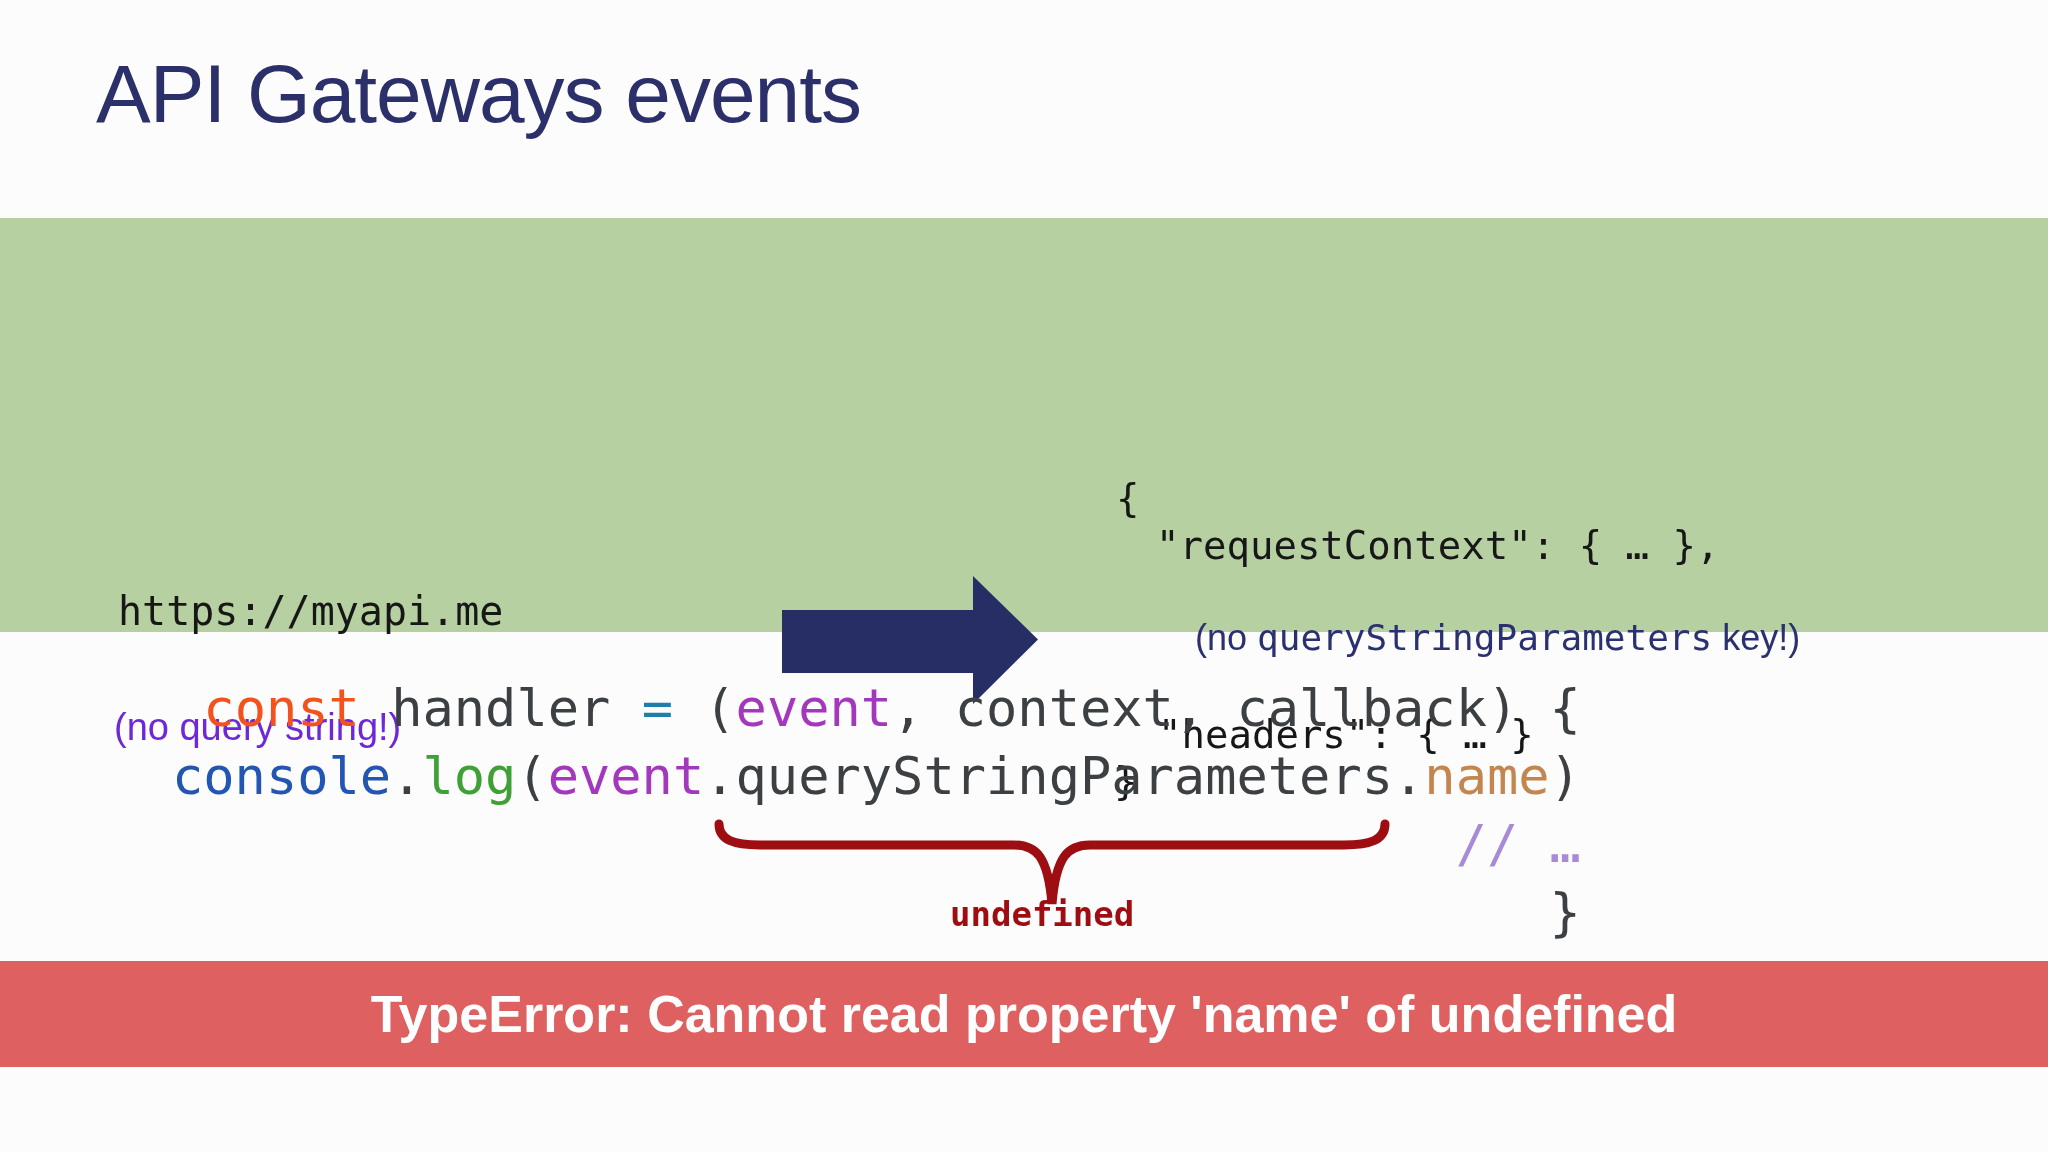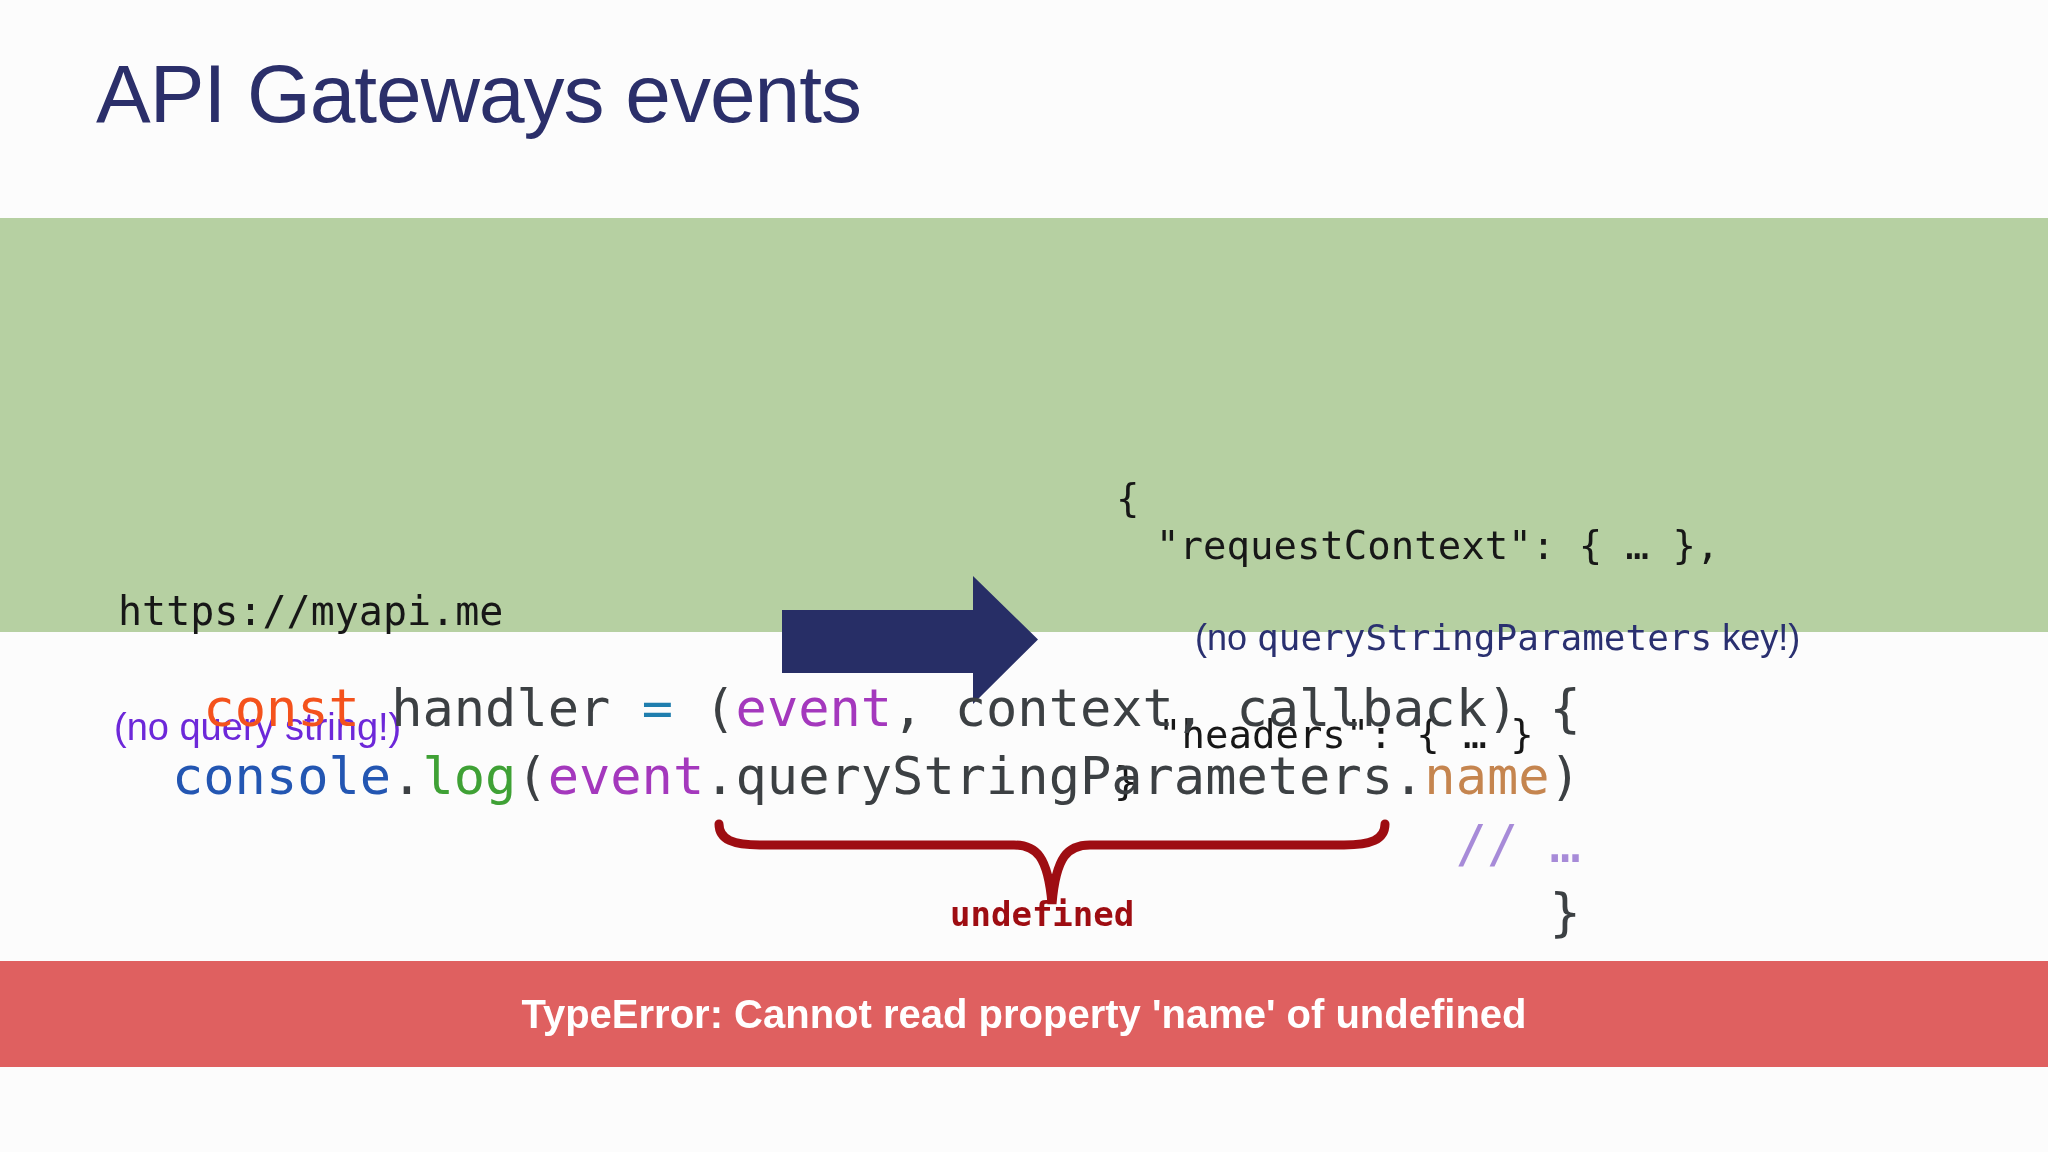--- a/index.html
+++ b/index.html
@@ -29,21 +29,21 @@
   
   .code{left:112px;top:674px;font-size:52px;line-height:68px;white-space:pre;}
   .code-line{height:68px;text-align:right;}
   .underbrace{left:712px;top:818px;width:680px;height:92px;}
   .undef{left:950px;top:891px;font-size:34px;font-weight:bold;line-height:46px;white-space:pre;}
   
   .banner{
     left:0;top:961px;width:2048px;height:106px;display:flex;
     align-items:center;justify-content:center;
   }
-  .banner-text{font-size:40px;font-weight:bold;white-space:pre;}
+  .banner-text{font-size:52px;font-weight:bold;white-space:pre;}
 </style>
 </head>
 <body>
 
 <div class="slide">
 
   <div class="abs title" style="color: rgb(43, 47, 106);">API Gateways events</div>
 
   <div class="abs green-band" style="background: rgb(182, 208, 162);">
 

